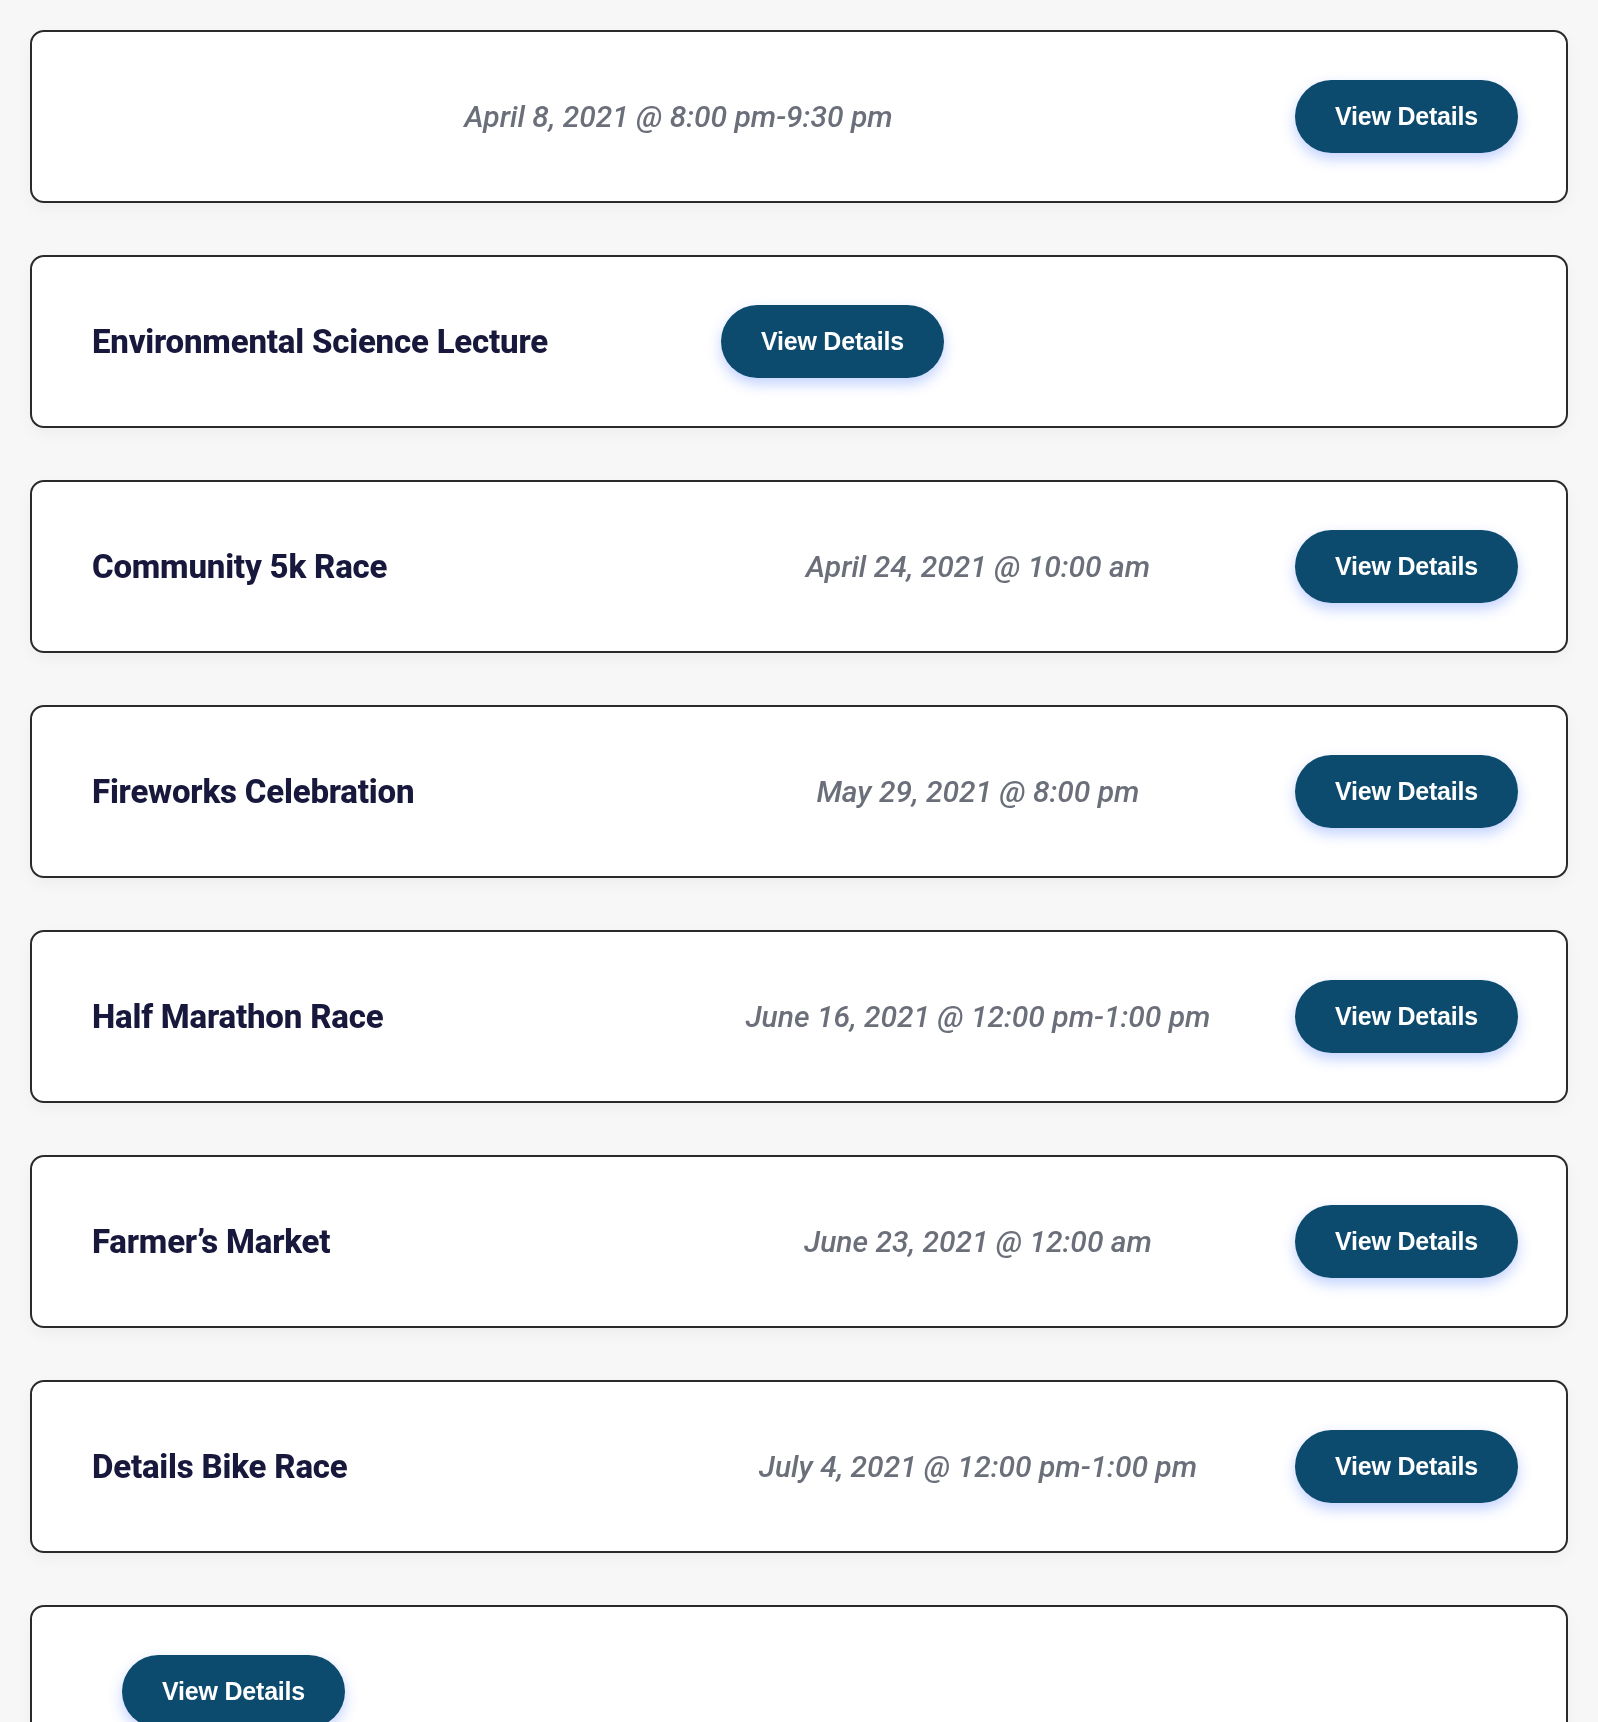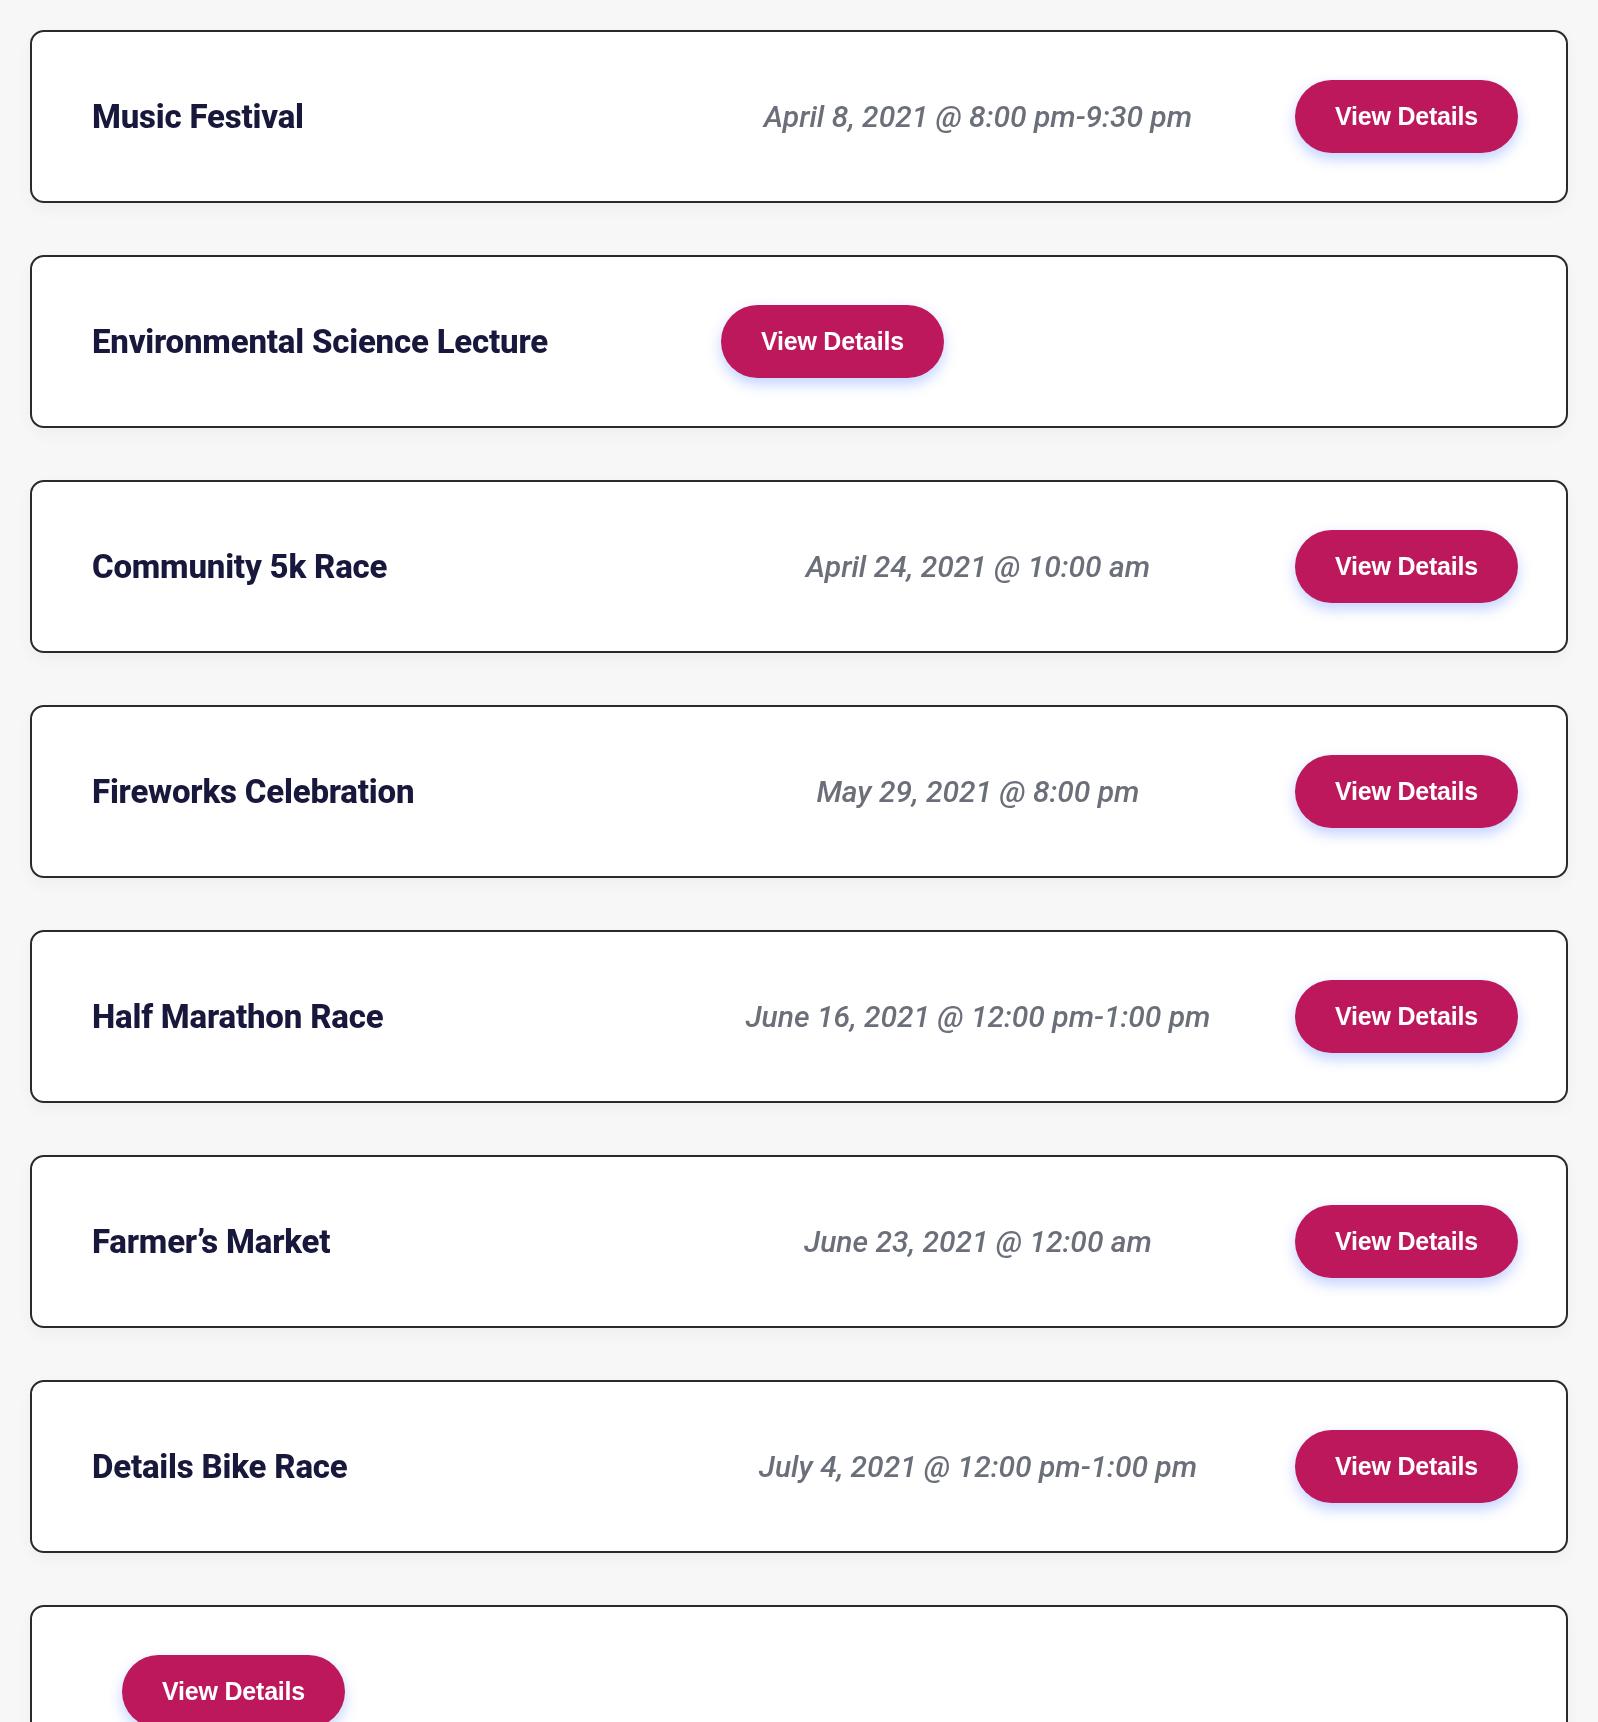--- a/index.html
+++ b/index.html
@@ -33,37 +33,36 @@
     color: #6b6f7a;
     text-align: center;
     font-style: italic;
   }
   .event-action {
     flex: 0 0 auto;
     margin-left: 30px;
   }
   .btn {
     display: inline-block;
-    background: #be185d;
+    background: #0c4a6e;
     color: #ffffff;
     font-size: 25px;
     font-weight: 800;
     padding: 22px 40px;
     border: none;
     border-radius: 999px;
     cursor: pointer;
     letter-spacing: -0.2px;
     box-shadow: 0 6px 14px rgba(10,76,255,0.25);
   }
 </style>
 </head>
 <body>
 
 <div class="event-card">
-  <div class="event-title">Music Festival</div>
   <div class="event-date">April 8, 2021 @ 8:00 pm-9:30 pm</div>
   <div class="event-action">
     <button class="btn">View Details</button>
   </div>
 </div>
 
 <div class="event-card">
   <div class="event-title">Environmental Science Lecture</div>
   <div class="event-action">
     <button class="btn">View Details</button>

